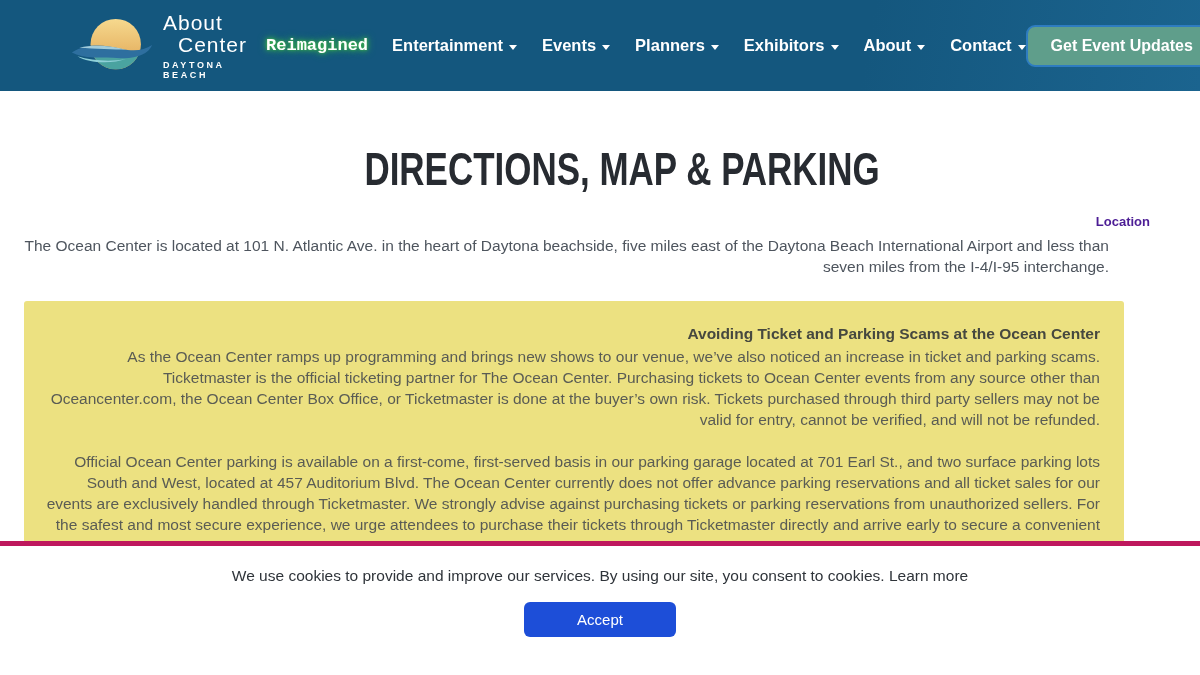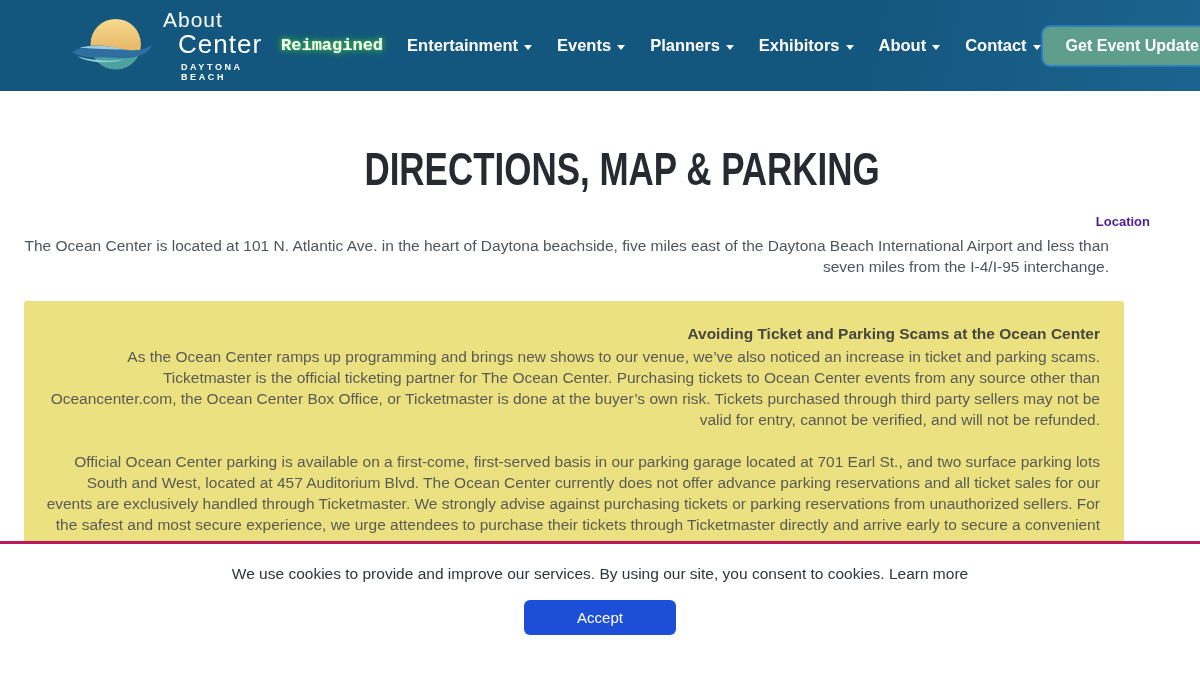--- a/index.html
+++ b/index.html
@@ -16,22 +16,22 @@
     height:91px;
     background:linear-gradient(100deg,#14577e 72%,#1b648f 100%);
     display:flex;
     align-items:center;
     padding:0 80px 0 70px;
   }
   .logo { display:flex; align-items:center; cursor:pointer; }
   .logo svg { display:block; }
   .logo-text { margin-left:9px; color:#ffffff; }
   .logo-line1 { font-size:21px; font-weight:300; letter-spacing:1px; line-height:1.0; }
-  .logo-line2 { font-size:26px; font-weight:300; letter-spacing:1px; line-height:1.0; margin-left:15px; margin-top:1px; }
-  .logo-line3 { font-size:9px; font-weight:600; letter-spacing:2.6px; margin-top:5px; margin-left:18px; }
+  .logo-line2 { font-size:21px; font-weight:300; letter-spacing:1px; line-height:1.0; margin-left:15px; margin-top:1px; }
+  .logo-line3 { font-size:9px; font-weight:600; letter-spacing:2.6px; margin-top:5px; margin-left:0; }
 
   .badge {
     margin-left:19px;
     color:#ffffff;
     font-weight:700;
     font-size:17px;
     text-shadow:0 0 5px #3cb24a, 0 0 9px #3cb24a, 0 0 2px #3cb24a;
     white-space:nowrap;
     font-family:Liberation Mono, monospace;
   }
@@ -116,21 +116,21 @@
     margin-bottom:2px;
   }
   .notice p + p { margin-top:21px; }
 
   
   .cookie-banner {
     position:absolute;
     left:0; right:0; bottom:0;
     height:134px;
     background:#ffffff;
-    border-top:3px solid #be185d;
+    border-top:5px solid #be185d;
     text-align:center;
   }
   .cookie-message {
     margin-top:21px;
     font-size:15.5px;
     color:#2f343a;
   }
   .learn-more { cursor:pointer; }
   .accept-button {
     margin-top:17px;

